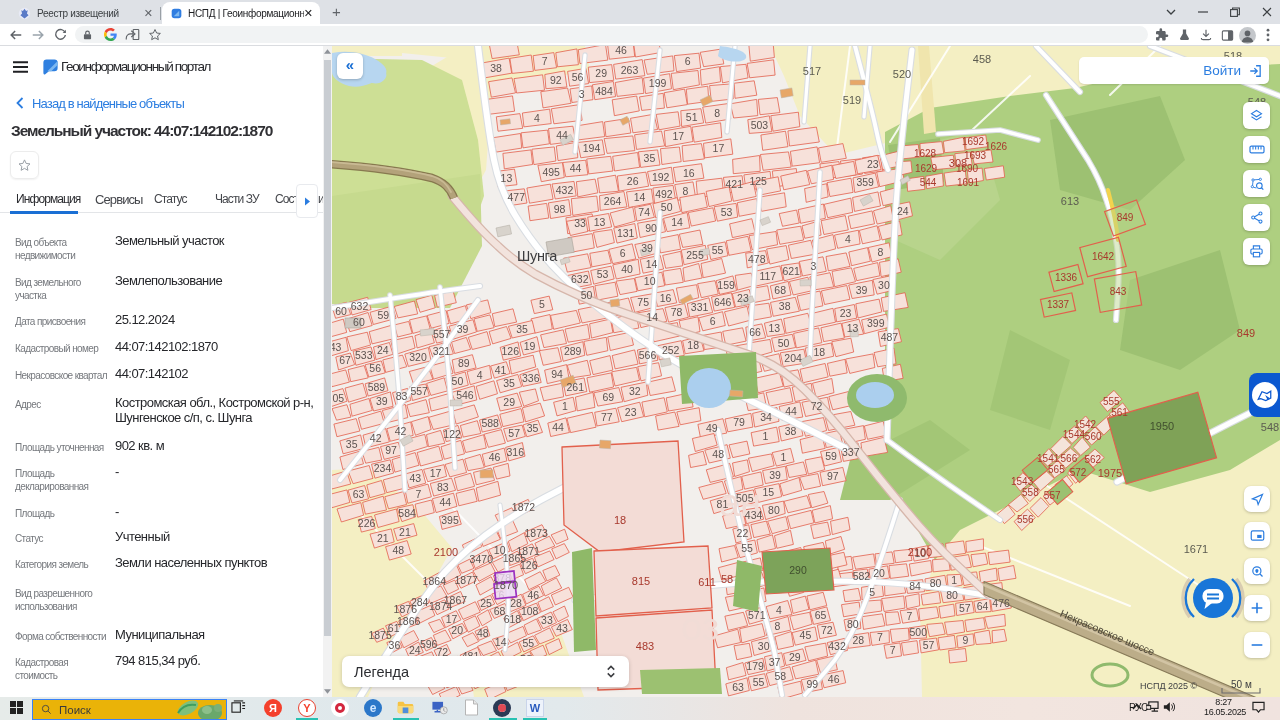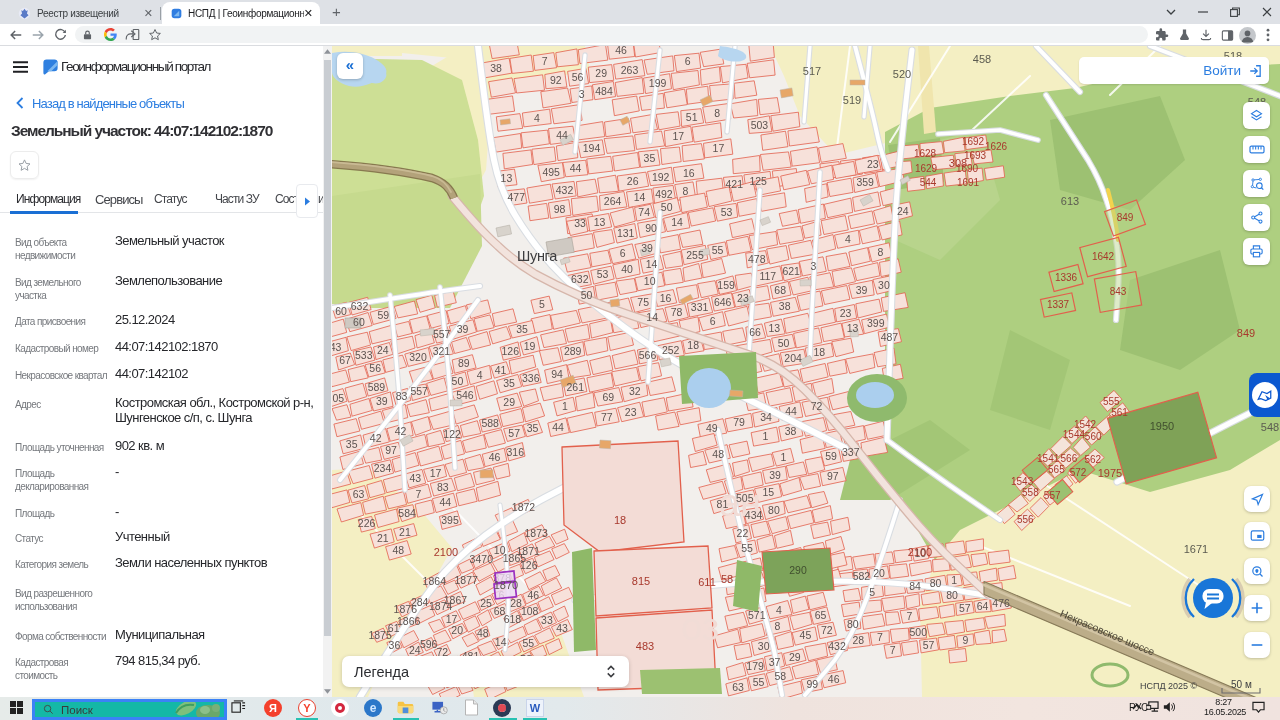--- a/index.html
+++ b/index.html
@@ -1480,21 +1480,21 @@
       <path d="M1 0 V5 H39 V0" fill="none" stroke="#6a6b6e" stroke-width="1.1"></path>
     </svg>
 </div>
 <div id="taskbar"></div>
 <svg class="abs" style="left:10px;top:701px" width="13" height="13" viewBox="0 0 13 13">
     <rect x="0" y="0" width="6" height="6" fill="#222"></rect>
     <rect x="7" y="0" width="6" height="6" fill="#222"></rect>
     <rect x="0" y="7" width="6" height="6" fill="#222"></rect>
     <rect x="7" y="7" width="6" height="6" fill="#222"></rect>
   </svg>
-<div class="abs" style="left:32px;top:699px;width:195px;height:21px;background:#14b8a6;border:3px solid #3b82f6;display:flex;align-items:center;overflow:hidden">
+<div class="abs" style="left:32px;top:699px;width:195px;height:21px;background:#eab308;border:1px solid #3b82f6;display:flex;align-items:center;overflow:hidden">
 <svg width="11" height="11" viewBox="0 0 24 24" style="margin:0 7px 0 8px">
       <circle cx="10" cy="10" r="7" fill="none" stroke="#444" stroke-width="2"></circle>
       <path d="M15.5 15.5 L21 21" stroke="#444" stroke-width="2"></path>
     </svg>
 <span style="font-size:11.5px;color:#3a3a3a">Поиск</span>
 <svg width="52" height="21" viewBox="0 0 52 21" style="margin-left:auto">
       <ellipse cx="14" cy="9" rx="11" ry="6" fill="#7ec07c" transform="rotate(-28 14 9)"></ellipse>
       <path d="M4 14 Q10 4 22 6" stroke="#3f9e5f" stroke-width="2" fill="none"></path>
       <ellipse cx="36" cy="14" rx="12" ry="8" fill="#6aa86a"></ellipse>
       <ellipse cx="33" cy="11" rx="5" ry="4" fill="#8cc08a"></ellipse>

